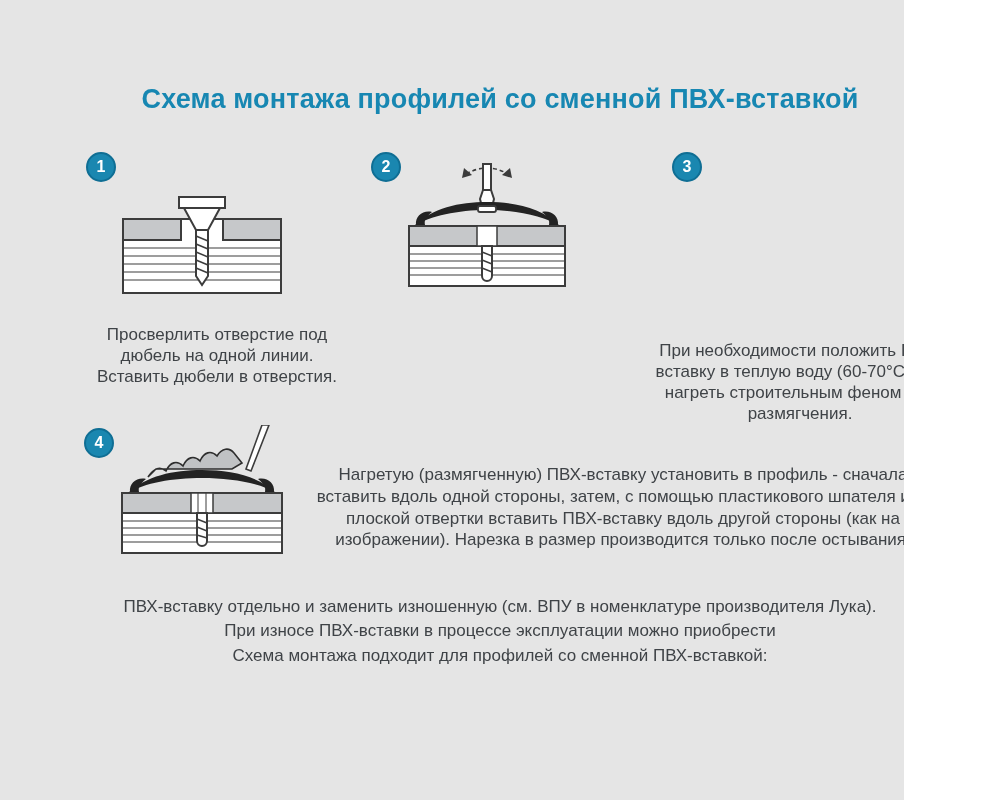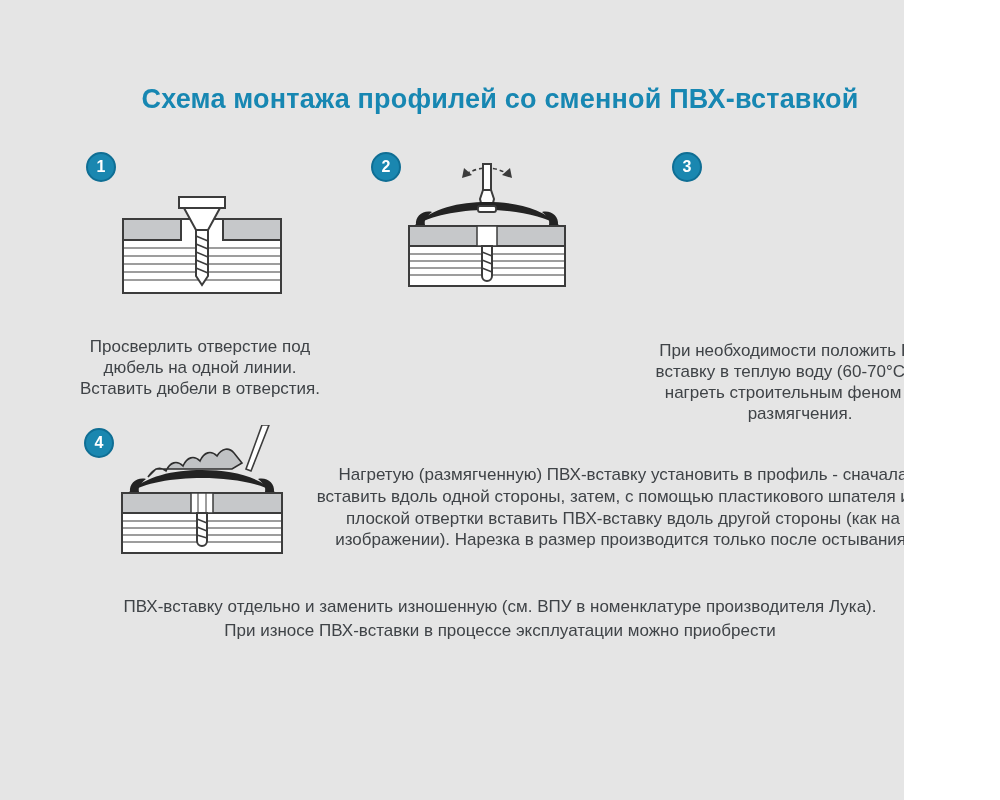--- a/index.html
+++ b/index.html
@@ -53,21 +53,21 @@
   .illus-2 { left: 404px; top: 162px; }
   .illus-3 { left: 703px; top: 188px; }
   .illus-4 { left: 114px; top: 425px; }
   .caption {
     position: absolute;
     text-align: center;
     font-size: 17px;
     line-height: 1.24;
     color: #3f4347;
   }
-  .cap-1 { left: 75px;  top: 324px; width: 250px; margin-top: 12px; }
+  .cap-1 { left: 92px;  top: 324px; width: 250px; }
   .cap-2 { left: 370px; top: 325px; width: 235px; }
   .cap-3 { left: 652px; top: 340px; width: 296px; }
   .cap-4 { left: 312px; top: 464px; width: 622px; line-height: 1.28; }
   .footer {
     position: absolute;
     top: 596px;
     left: 0;
     width: 1000px;
     text-align: center;
     font-size: 17px;
@@ -179,15 +179,16 @@
       <line x1="83" y1="94" x2="93" y2="98" stroke="#3c3c3c" stroke-width="1.4"></line>
       <line x1="83" y1="102" x2="93" y2="106" stroke="#3c3c3c" stroke-width="1.4"></line>
       <line x1="83" y1="110" x2="93" y2="113" stroke="#3c3c3c" stroke-width="1.4"></line>
     </svg>
   </div>
   <div class="caption cap-4">Нагретую (размягченную) ПВХ-вставку установить в профиль - сначала вставить вдоль одной стороны, затем, с помощью пластикового шпателя или плоской отвертки вставить ПВХ-вставку вдоль другой стороны (как на изображении). Нарезка в размер производится только после остывания.</div>
 
   <div class="footer">
     <div>ПВХ-вставку отдельно и заменить изношенную (см. ВПУ в номенклатуре производителя Лука).</div>
     <div>При износе ПВХ-вставки в процессе эксплуатации можно приобрести</div>
+    <div>Схема монтажа подходит для профилей со сменной ПВХ-вставкой:</div>
   </div>
 
 </div>
 
 </body></html>

